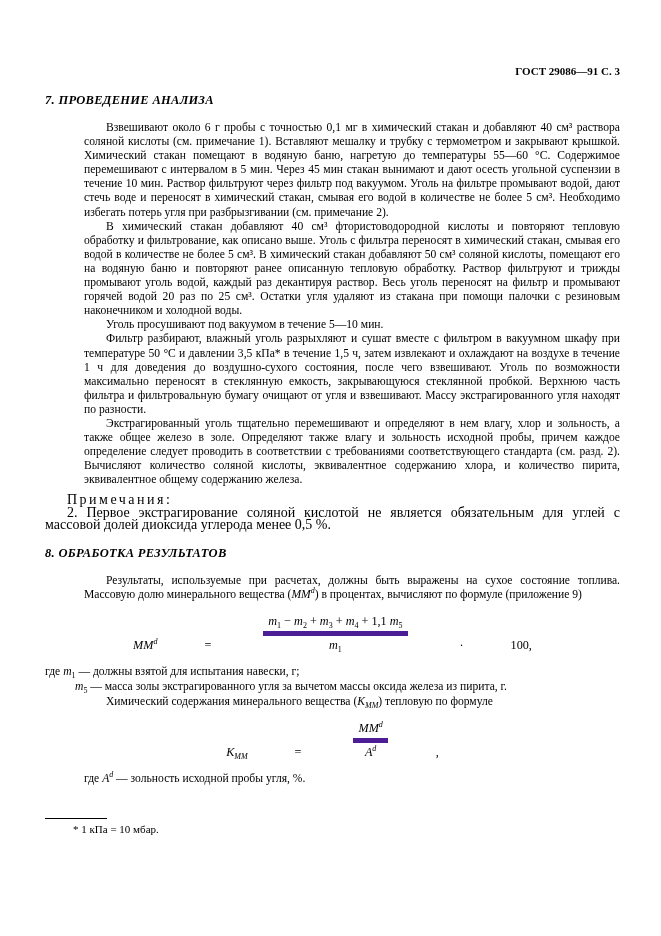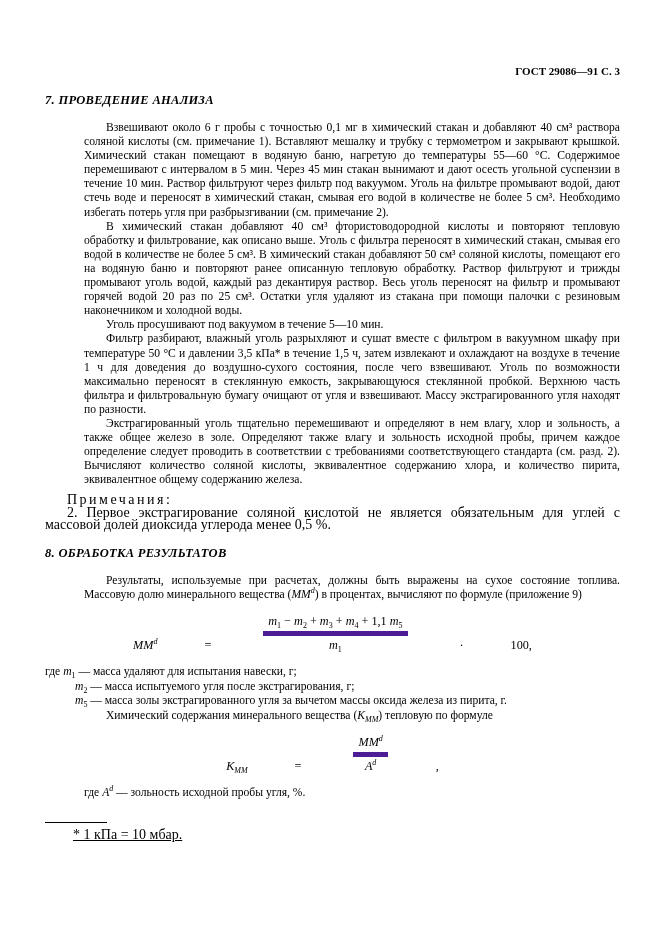--- a/index.html
+++ b/index.html
@@ -38,21 +38,21 @@
   sup { vertical-align:super; }
   sub { vertical-align:sub; }
   .frac { display:inline-flex; flex-direction:column; align-items:center; margin:0 5px; }
   .frac .num { padding:0 5px 2px; border-bottom:5px solid #4c1d95; white-space:pre; }
   .frac .den { padding-top:2px; white-space:pre; }
   .f-op { margin:0 4px; white-space:pre; }
   .defs { margin-top:2px; padding-left:30px; font-size:11.6px; line-height:14.3px; }
   .def-line.first { text-indent:-30px; }
   .coef-par { margin-top:1px; }
   .ad-line { margin-top:2px; }
-  .footnote { margin-top:22px; font-size:14px;text-decoration:underline; }
+  .footnote { margin-top:32px; font-size:11px; }
   .footnote-rule { width:62px; border-top:1px solid #000; margin-bottom:4px; }
   .footnote-text { padding-left:28px; }
   .ws { white-space:pre; }
 </style>
 </head>
 <body>
 
 <div class="page">
 
   <div class="gost-header">ГОСТ 29086—91 С. 3</div>
@@ -79,22 +79,21 @@
     <span class="f-op">=</span>
     <span class="frac">
       <span class="num"><span class="var">m</span><sub>1</sub><span class="ws"> − </span><span class="var">m</span><sub>2</sub><span class="ws"> + </span><span class="var">m</span><sub>3</sub><span class="ws"> + </span><span class="var">m</span><sub>4</sub><span class="ws"> + 1,1 </span><span class="var">m</span><sub>5</sub></span>
       <span class="den"><span class="var">m</span><sub>1</sub></span>
     </span>
     <span class="f-op">·</span>
     <span>100,</span>
   </div>
 
   <div class="defs">
-    <div class="def-line first"><span>где </span><span class="var">m</span><sub>1</sub><span> — масса удаляют для испытания навески, г;</span></div>
-    <div class="def-line"><span class="var">m</span><sub>2</sub><span> — масса испытуемого угля после экстрагирования, г;</span></div>
+    <div class="def-line first"><span>где </span><span class="var">m</span><sub>1</sub><span> — должны взятой для испытания навески, г;</span></div>
     <div class="def-line"><span class="var">m</span><sub>5</sub><span> — масса золы экстрагированного угля за вычетом массы оксида железа из пирита, г.</span></div>
   </div>
 
   <p class="body coef-par"><span>Химический содержания минерального вещества (</span><span class="var">K</span><sub class="var">ММ</sub><span>) тепловую по формуле</span></p>
 
   <div class="formula-row">
     <span><span class="var">K</span><sub class="var">ММ</sub></span>
     <span class="f-op">=</span>
     <span class="frac">
       <span class="num"><span class="var">ММ</span><sup class="var">d</sup></span>

